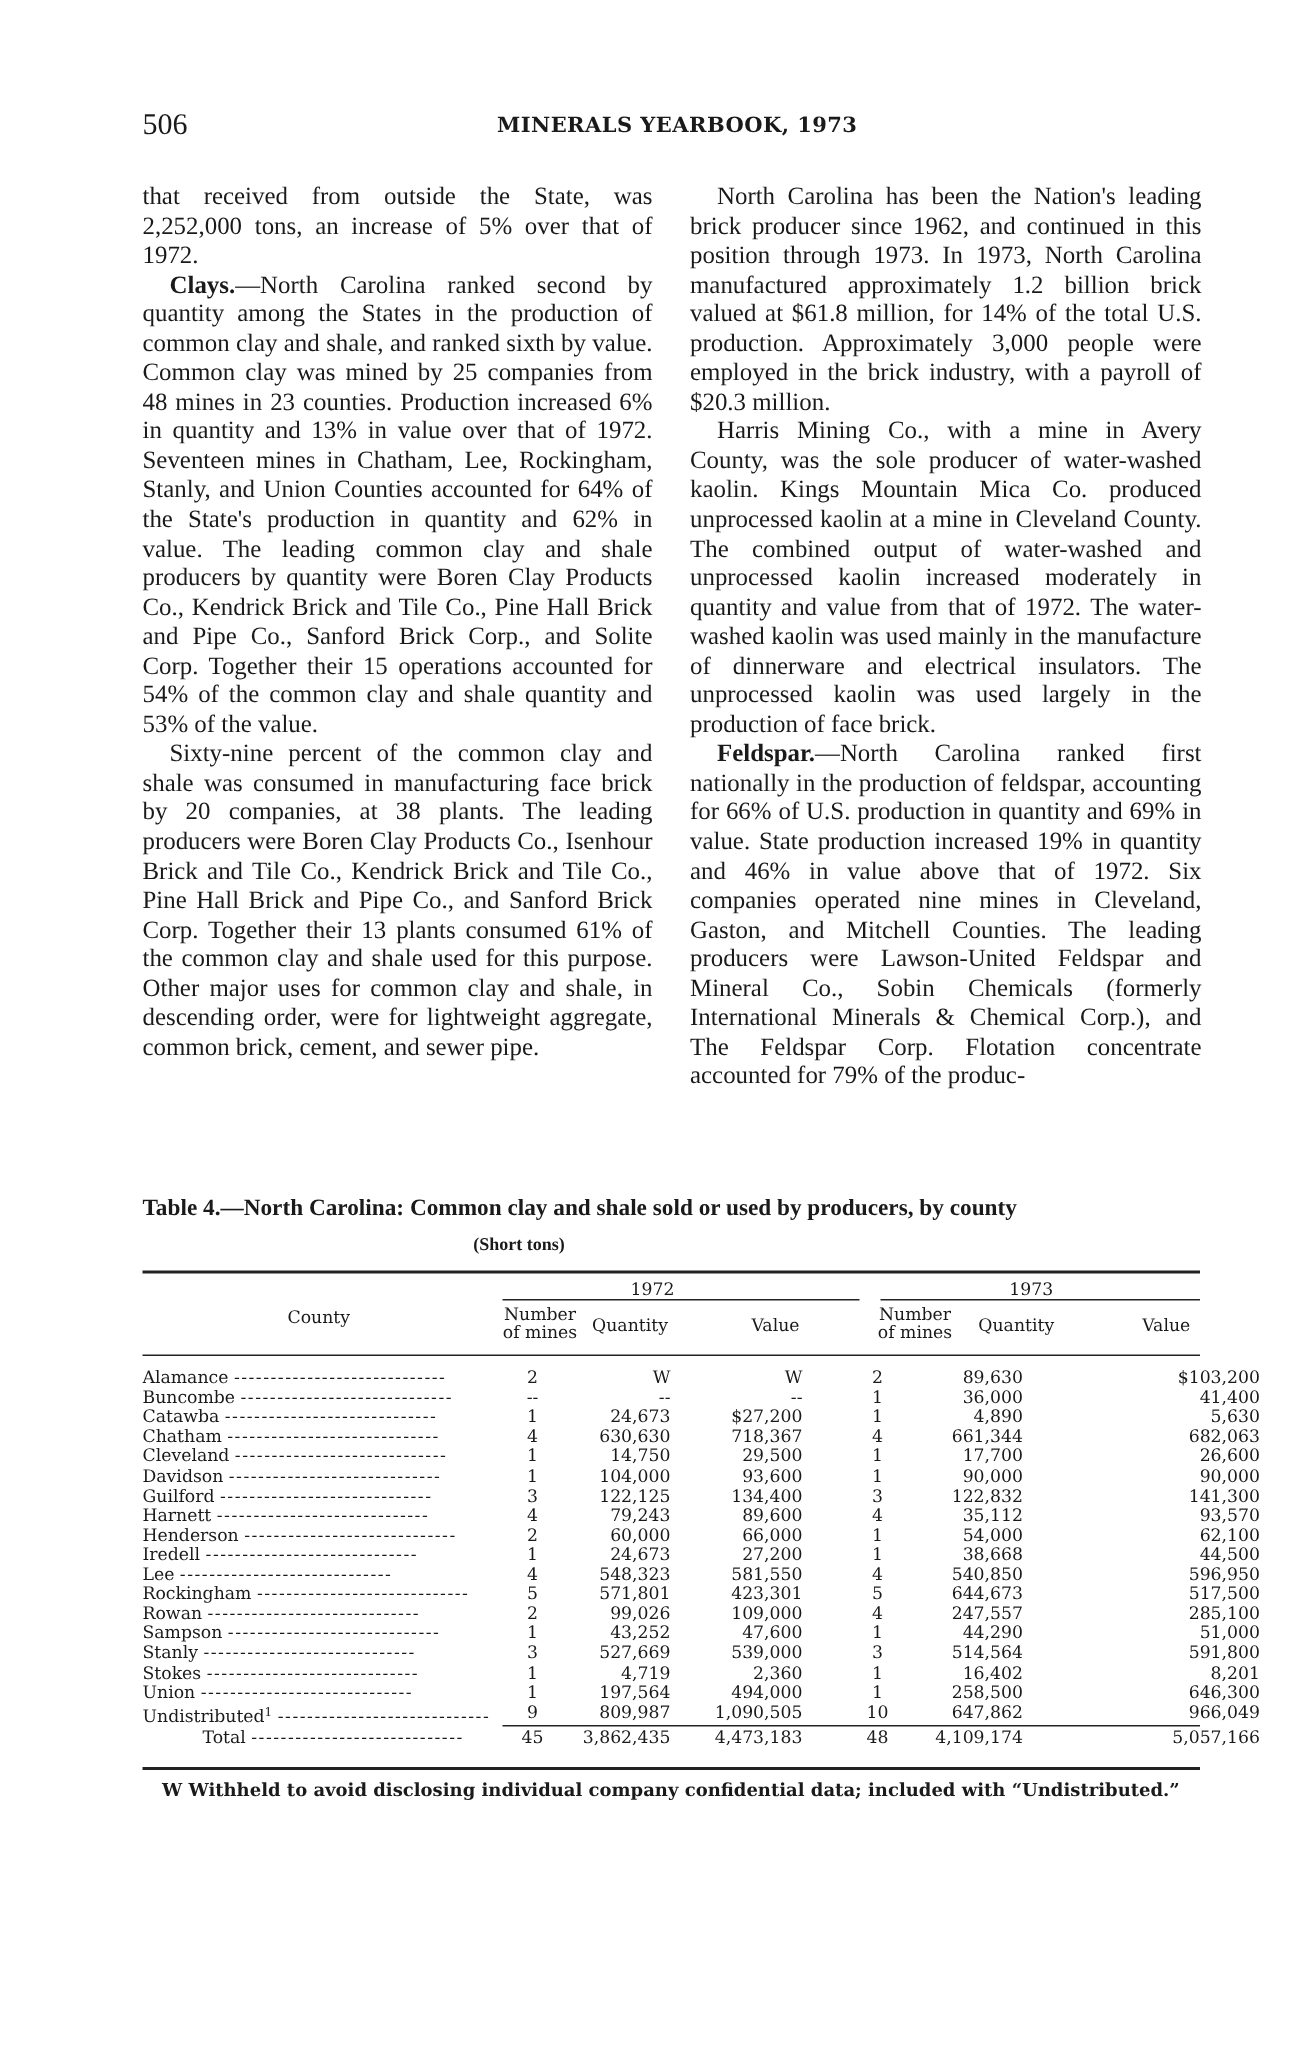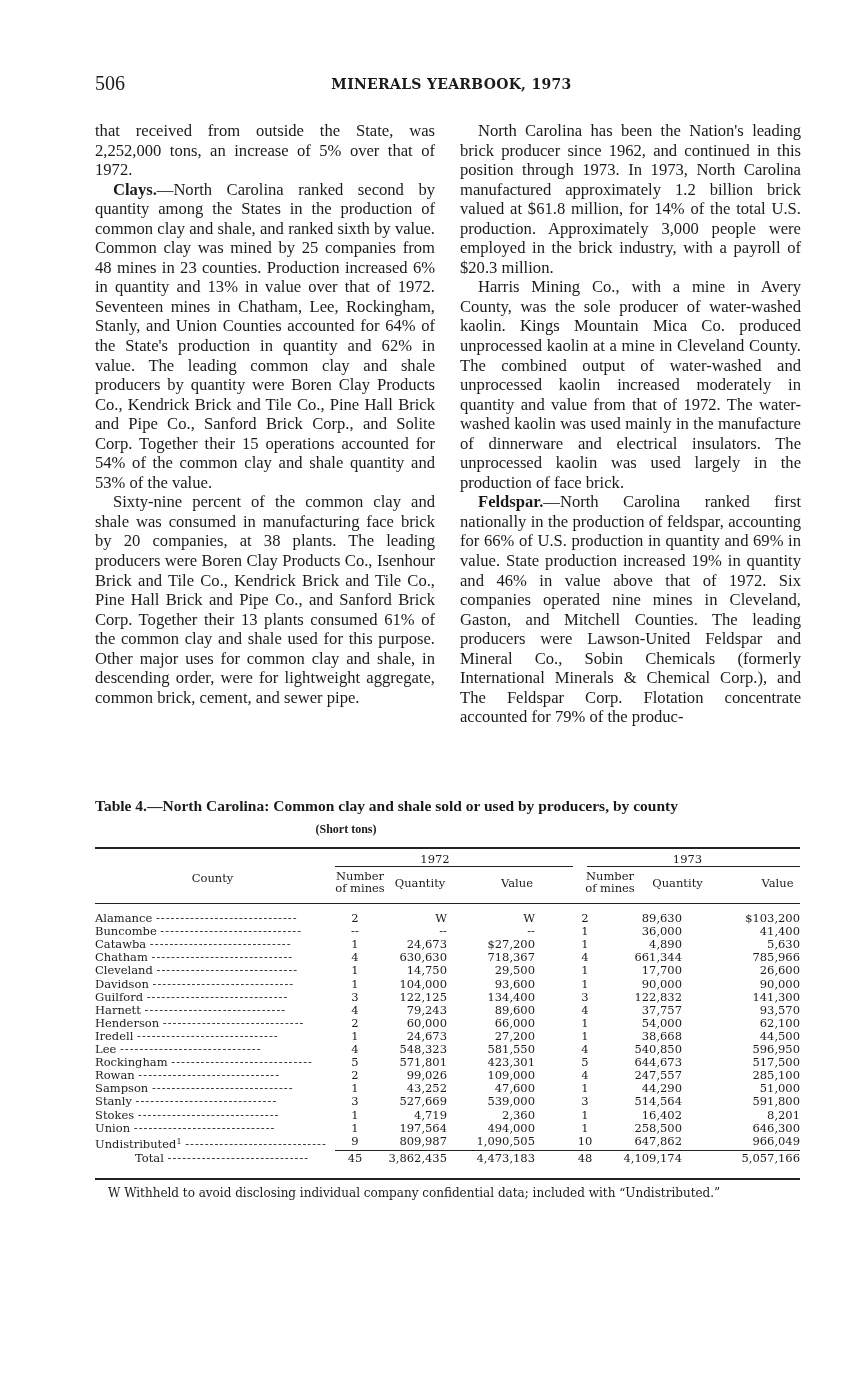--- a/index.html
+++ b/index.html
@@ -23,24 +23,24 @@
   .cell { position:absolute; top:0; white-space:nowrap; }
   .cty { left:0; width:235px; overflow:hidden; }
   .cty .dots { letter-spacing:1px; }
   .r { text-align:right; }
   .c { text-align:center; }
   .c1 { left:240px; width:40px; }
   .c2 { left:280px; width:72px; }
   .c3 { left:352px; width:88px; }
   .c4 { left:470px; width:40px; }
   .c5 { left:510px; width:77px; }
-  .c6 { left:587px; width:118px; }
+  .c6 { left:587px; width:118px;padding-left:40px; }
   .notes { position:absolute; top:1187px; left:95px; width:705px; font-family:"DejaVu Serif", serif; font-size:12px; line-height:13.5px; text-align:justify; }
   .notes p { margin:0; }
-  .notes p.ind { text-indent:13px; }
+  .notes p.ind { text-indent:13px;font-weight:bold; }
   sup { font-size:8px; vertical-align:4px; }
 </style>
 </head>
 <body>
 
 <div class="page">
 
   <div class="hdr">
     <span class="pageno">506</span>
     <div class="runhead">MINERALS YEARBOOK, 1973</div>
@@ -104,21 +104,21 @@
           <div class="cell r c5">4,890</div>
           <div class="cell r c6">5,630</div>
         </div>
         <div class="row" style="top: 105.3px;">
           <div class="cell cty"><span>Chatham</span> <span class="dots">-----------------------------</span></div>
           <div class="cell c c1">4</div>
           <div class="cell r c2">630,630</div>
           <div class="cell r c3">718,367</div>
           <div class="cell c c4">4</div>
           <div class="cell r c5">661,344</div>
-          <div class="cell r c6">785,966</div>
+          <div class="cell r c6">682,063</div>
         </div>
         <div class="row" style="top: 118.4px;">
           <div class="cell cty"><span>Cleveland</span> <span class="dots">-----------------------------</span></div>
           <div class="cell c c1">1</div>
           <div class="cell r c2">14,750</div>
           <div class="cell r c3">29,500</div>
           <div class="cell c c4">1</div>
           <div class="cell r c5">17,700</div>
           <div class="cell r c6">26,600</div>
         </div>
@@ -139,21 +139,21 @@
           <div class="cell c c4">3</div>
           <div class="cell r c5">122,832</div>
           <div class="cell r c6">141,300</div>
         </div>
         <div class="row" style="top: 157.7px;">
           <div class="cell cty"><span>Harnett</span> <span class="dots">-----------------------------</span></div>
           <div class="cell c c1">4</div>
           <div class="cell r c2">79,243</div>
           <div class="cell r c3">89,600</div>
           <div class="cell c c4">4</div>
-          <div class="cell r c5">37,757</div>
+          <div class="cell r c5">35,112</div>
           <div class="cell r c6">93,570</div>
         </div>
         <div class="row" style="top: 170.8px;">
           <div class="cell cty"><span>Henderson</span> <span class="dots">-----------------------------</span></div>
           <div class="cell c c1">2</div>
           <div class="cell r c2">60,000</div>
           <div class="cell r c3">66,000</div>
           <div class="cell c c4">1</div>
           <div class="cell r c5">54,000</div>
           <div class="cell r c6">62,100</div>

